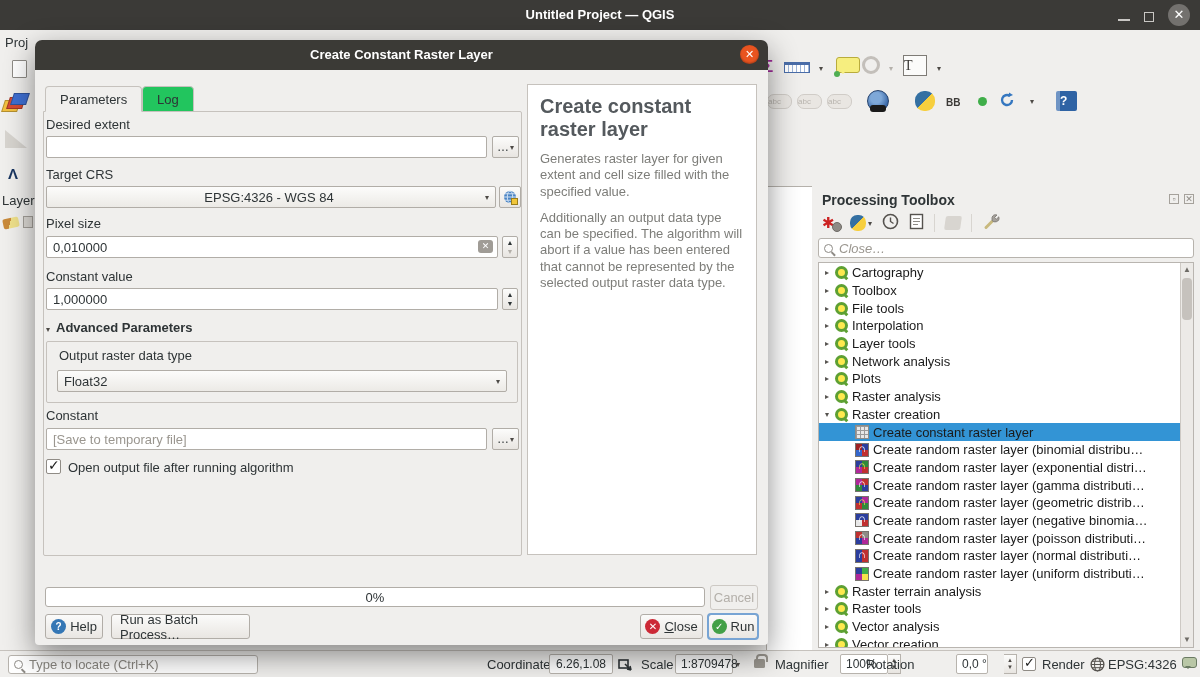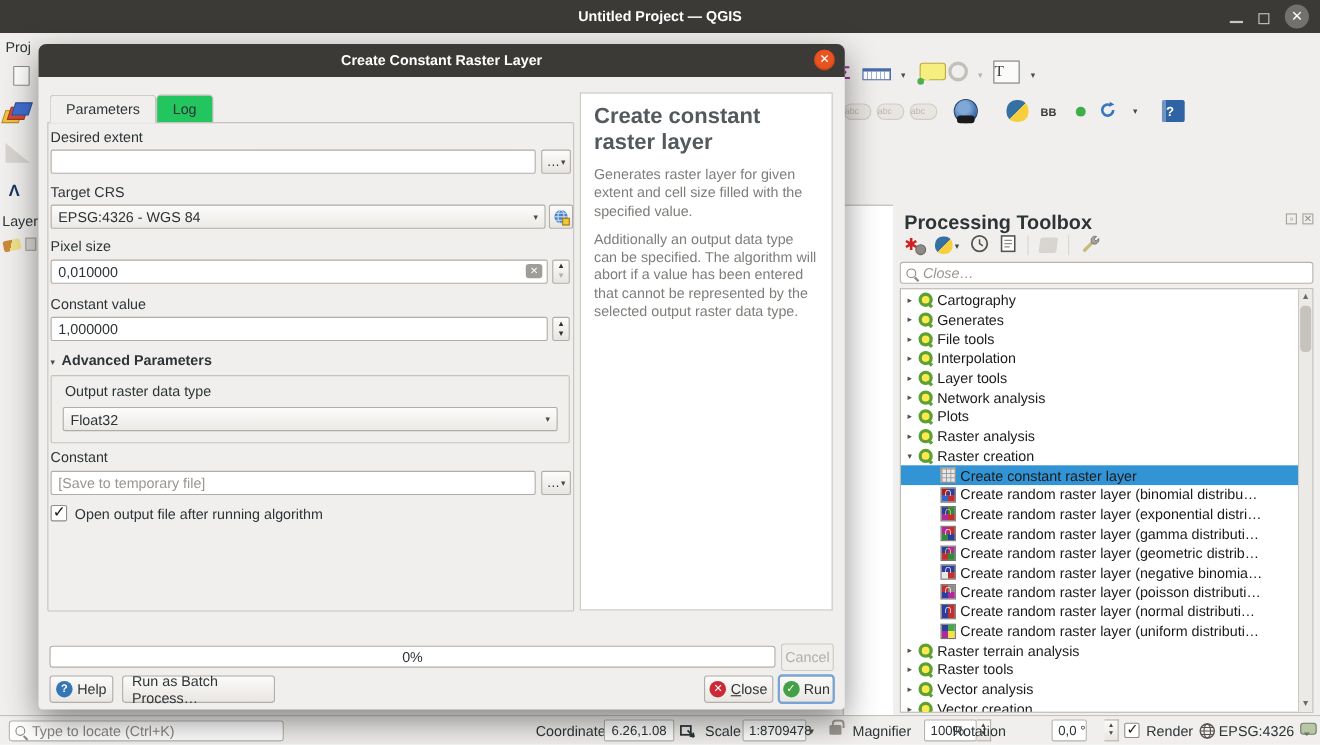--- a/index.html
+++ b/index.html
@@ -47,21 +47,21 @@
   .python-icon { width:20px; height:20px; border-radius:45%; background:linear-gradient(135deg,#3470a2 50%,#f7cf3e 50%); }
   .python-main { left:915px; top:91px; }
   .bb-frag { left:946px; top:97px; font-size:10px; font-weight:bold; color:#3c3a37; }
   .greendot-icon { left:978px; top:97px; width:9px; height:9px; background:#3fae49; border-radius:50%; }
   .refresh-icon { left:998px; top:91px; }
   .helpbook-icon { left:1056px; top:91px; width:21px; height:20px; background:#2f63a4; border-left:4px solid #6f94c4; border-radius:2px; color:#fff; font-size:12px; font-weight:bold; text-align:center; line-height:19px; }
 
   
   .map-canvas { position:absolute; left:766px; top:186px; width:46px; height:464px; background:#fff; border-left:1px solid #b5b1ab; border-top:1px solid #b5b1ab; }
   .toolbox { position:absolute; left:812px; top:186px; width:388px; height:464px; background:#f0efed; }
-  .toolbox-title { position:absolute; left:10px; top:6px; font-size:18px; font-weight:600; }
+  .toolbox-title { position:absolute; left:10px; top:6px; font-size:14px; font-weight:600; }
   .panel-btns { position:absolute; right:6px; top:8px; display:flex; gap:5px; color:#8e8b86; font-size:9px; }
   .panel-btn { width:10px; height:10px; border:1px solid #a5a19b; text-align:center; line-height:8px; }
   .tbx-tools { position:absolute; left:10px; top:26px; display:flex; align-items:center; gap:10px; }
   .models-icon { position:relative; width:18px; height:18px; color:#cc2222; font-size:15px; line-height:18px; }
   .models-icon::after { content:""; position:absolute; right:-2px; bottom:0; width:8px; height:8px; border-radius:50%; background:#8e8b86; border:1.5px solid #6e6b66; }
   .tbx-sep { width:1px; height:18px; background:#d8d5d0; }
   .edit-icon { width:16px; height:14px; background:#d8d5d0; border-radius:2px; transform:skewX(-8deg); }
   .search-box { position:absolute; left:6px; top:52px; width:376px; height:20px; background:#fff; border:1px solid #b7b3ad; border-radius:3px; display:flex; align-items:center; padding-left:5px; color:#9a968f; font-style:italic; }
   .lens { position:relative; width:9px; height:9px; border:1.5px solid #8e8b86; border-radius:50%; margin-right:6px; flex:none; }
   .lens::after { content:""; position:absolute; right:-4px; bottom:-3px; width:5px; height:1.5px; background:#8e8b86; transform:rotate(45deg); }
@@ -252,21 +252,21 @@
     <div class="tree">
       <div class="tree-inner">
         <div class="tree-row">
             <span class="tw">▸</span>
             <span class="q-icon"></span>
             <span class="tree-label">Cartography</span>
           </div>
         <div class="tree-row">
             <span class="tw">▸</span>
             <span class="q-icon"></span>
-            <span class="tree-label">Generates</span>
+            <span class="tree-label">Toolbox</span>
           </div>
         <div class="tree-row">
             <span class="tw">▸</span>
             <span class="q-icon"></span>
             <span class="tree-label">File tools</span>
           </div>
         <div class="tree-row">
             <span class="tw">▸</span>
             <span class="q-icon"></span>
             <span class="tree-label">Interpolation</span>
@@ -412,21 +412,21 @@
     <div class="form-frame"></div>
 
     <span class="fld-label" style="top:77px;">Desired extent</span>
     <div class="inp" style="left:11px; top:96px; width:441px;"></div>
     <div class="mini-btn" style="left:457px; top:96px; width:27px;">
         <span>…</span>
         <span class="dd-arrow" style="margin-left:1px;">▾</span>
       </div>
 
     <span class="fld-label" style="top:127px;">Target CRS</span>
-    <div class="combo" style="left:11px; top:146px; width:450px;">
+    <div class="combo" style="left:11px; top:146px; width:450px;text-align:center;">
         <span class="cval">EPSG:4326 - WGS 84</span>
         <span class="ca">▾</span>
       </div>
     <div class="globe-btn" style="left:464px; top:146px;">
       <span class="globe-g"><svg width="14" height="14" viewBox="0 0 14 14">
             <circle cx="7" cy="7" r="6" fill="#4a84c4"></circle>
             <ellipse cx="7" cy="7" rx="2.7" ry="6" fill="none" stroke="#cfe0f2" stroke-width="1"></ellipse>
             <path d="M1 7h12M2 3.8h10M2 10.2h10" stroke="#cfe0f2" stroke-width="1"></path>
           </svg></span>
       <span class="pencil-tip"></span>

